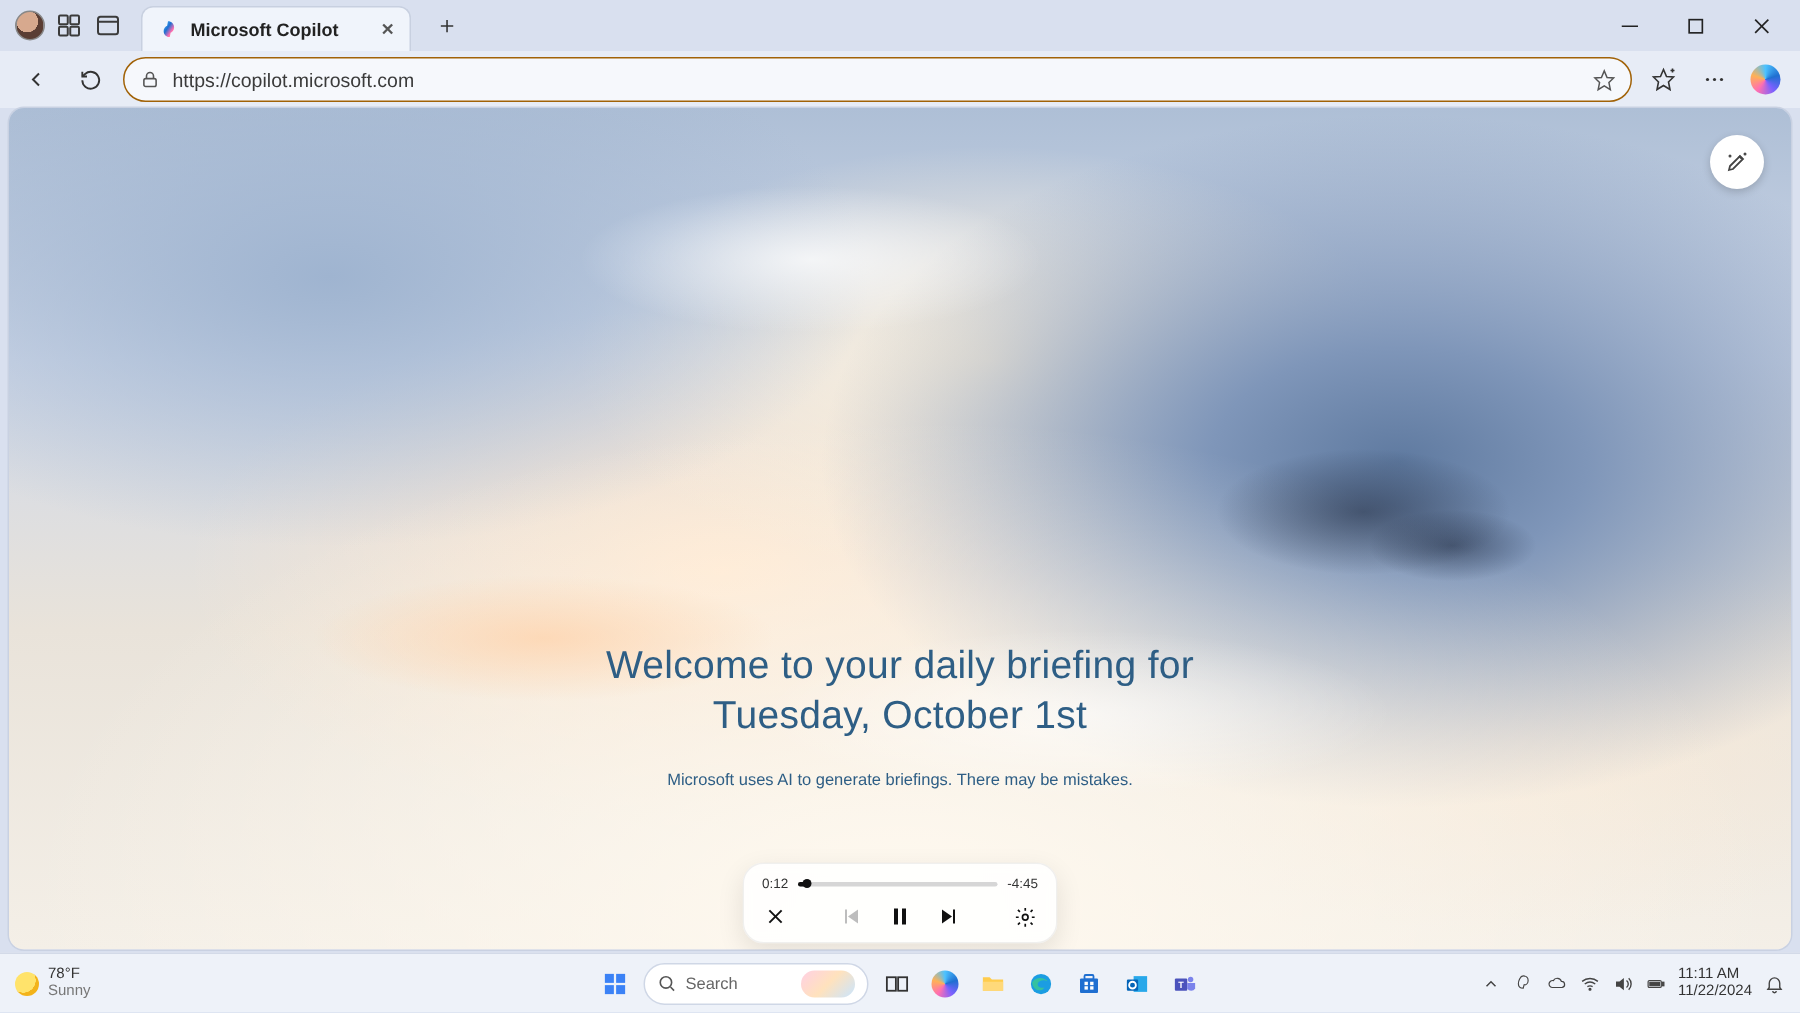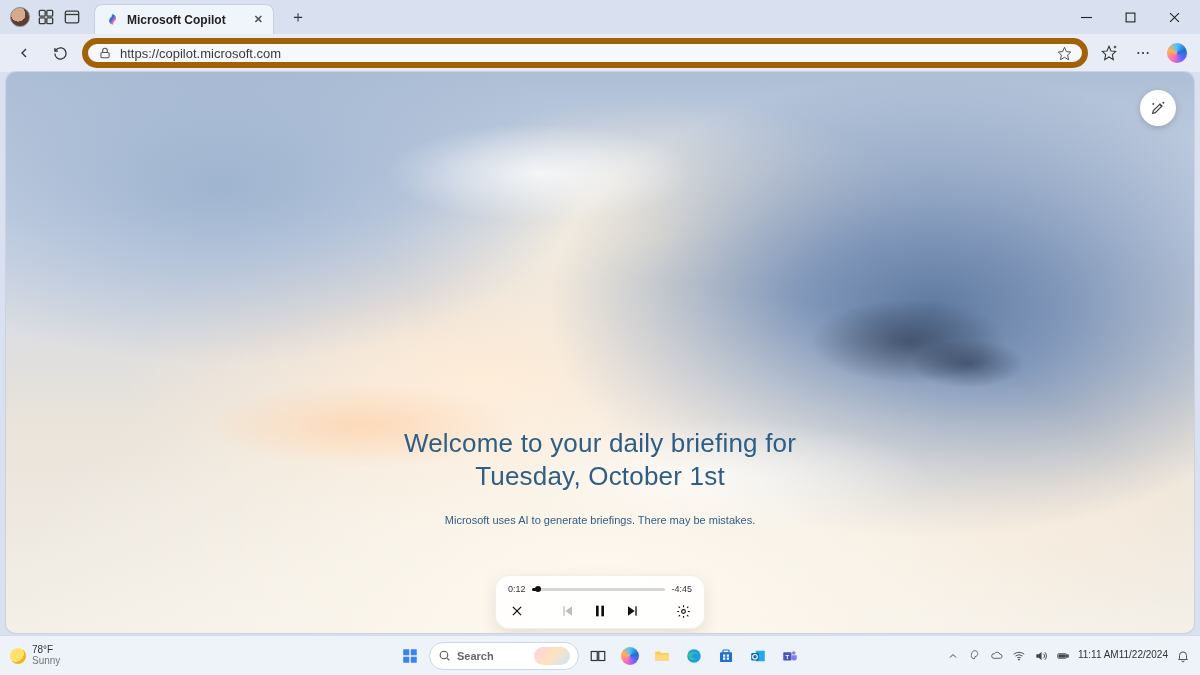--- a/index.html
+++ b/index.html
@@ -15,21 +15,21 @@
   .favicon svg { width:14px; height:14px; }
   .tab .tab-title { font-size:12px; color:#222; flex:1; }
   .tab .tab-close { font-size:11px; color:#555; cursor:pointer; }
   .new-tab { width:28px; height:28px; display:flex; align-items:center; justify-content:center; color:#333; margin-left:4px; font-size:16px; cursor:pointer; }
   .winctrls { margin-left:auto; display:flex; }
   .winbtn { width:44px; height:32px; display:flex; align-items:center; justify-content:center; color:#222; }
   .winbtn svg { width:11px; height:11px; }
 
   .toolbar { height:38px; display:flex; align-items:center; gap:8px; padding:0 10px; background:#e7ecf6; }
   .nav-btn { width:28px; height:28px; display:flex; align-items:center; justify-content:center; color:#333; border-radius:4px; }
-  .addr { flex:1; height:30px; background:#f6f8fc; border:6px solid #a16207; border-radius:16px; display:flex; align-items:center; padding:0 10px; gap:8px; }
+  .addr { flex:1; height:30px; background:#f6f8fc; border:1px solid #a16207; border-radius:16px; display:flex; align-items:center; padding:0 10px; gap:8px; }
   .addr .lock { color:#555; display:flex; }
   .addr .url { font-size:13px; color:#3b3b3b; flex:1; }
   .addr .star { color:#555; display:flex; }
   .tool-icn { width:26px; height:26px; display:flex; align-items:center; justify-content:center; color:#333; }
   .copilot-badge { width:20px; height:20px; border-radius:50%; background:conic-gradient(#4cc2ff,#1f6fd1,#7b61ff,#ff6fb1,#ffb156,#4cc2ff); }
 
   
   .viewport { position:absolute; left:6px; right:6px; top:72px; bottom:42px; border-radius:10px; overflow:hidden; box-shadow:0 0 0 1px #c9d1e2; }
   .bg { position:absolute; inset:0; background:
         radial-gradient(ellipse 900px 500px at 50% 95%, #fff9ef 0%, rgba(255,249,239,0) 65%),
@@ -66,25 +66,25 @@
   .ctl.dim { color:#bdbdbd; }
 
   
   .taskbar { position:absolute; left:0; right:0; bottom:0; height:40px; background:#eef2f9; border-top:1px solid #d3dae8; display:flex; align-items:center;gap:20px; }
   .tb-left { display:flex; align-items:center; gap:6px; padding-left:10px; font-size:10px; color:#333; }
   .weather-dot { width:16px; height:16px; border-radius:50%; background:radial-gradient(circle at 35% 35%, #ffe36b 0 55%, #f3b31a 56% 100%); }
   .tb-left .col { display:flex; flex-direction:column; line-height:1.05; }
   .tb-center { position:absolute; left:50%; transform:translateX(-50%); display:flex; align-items:center; gap:6px; }
   .tb-icn { width:26px; height:26px; display:flex; align-items:center; justify-content:center; border-radius:4px; }
   .tb-icn svg { width:18px; height:18px; }
-  .searchbox { height:28px; width:150px; background:#fff; border:1px solid #cfd7e6; border-radius:14px; display:flex; align-items:center; padding:13px 8px; gap:6px; font-size:11px; color:#666;font-weight:bold; }
+  .searchbox { height:28px; width:150px; background:#fff; border:1px solid #cfd7e6; border-radius:14px; display:flex; align-items:center; padding:13px 8px; gap:6px; font-size:11px; color:#666; }
   .searchbox .sg { margin-left:auto; width:36px; height:18px; border-radius:9px; background:linear-gradient(135deg,#ffd0e4,#ffe2bd,#c9e5ff); }
   .tb-right { margin-left:auto; display:flex; align-items:center; gap:8px; padding-right:10px; font-size:10px; color:#333; }
   .tb-right .tiny { width:14px; height:14px; display:flex; align-items:center; justify-content:center; color:#444; }
-  .tb-right .clockcol { display:flex; flex-direction:row; align-items:flex-end; line-height:1.05; }
+  .tb-right .clockcol { display:flex; flex-direction:column; align-items:flex-start; line-height:1.05; }
 </style>
 </head>
 <body>
 
 <div class="titlebar">
   <div class="titlebar-left">
     <div class="avatar-dot"></div>
     <div class="title-icn">
       <svg viewBox="0 0 24 24" fill="none" stroke="currentColor" stroke-width="1.6">
           <rect x="4" y="4" width="7" height="7" rx="1"></rect>

